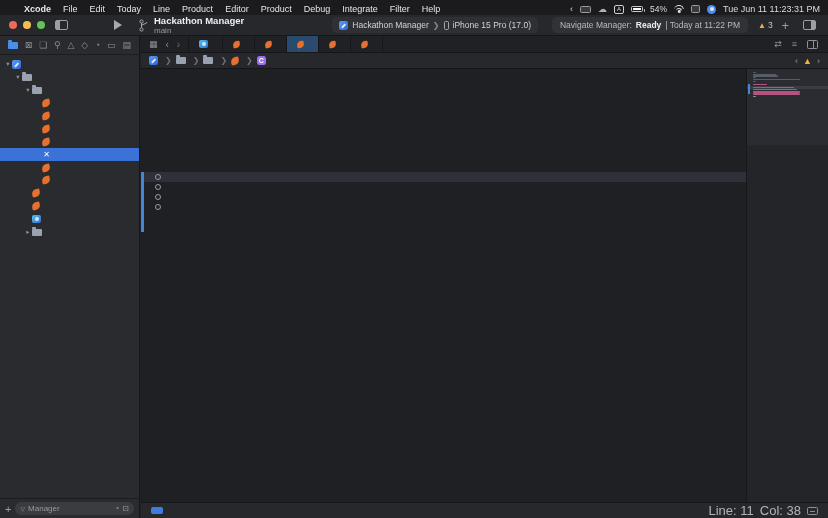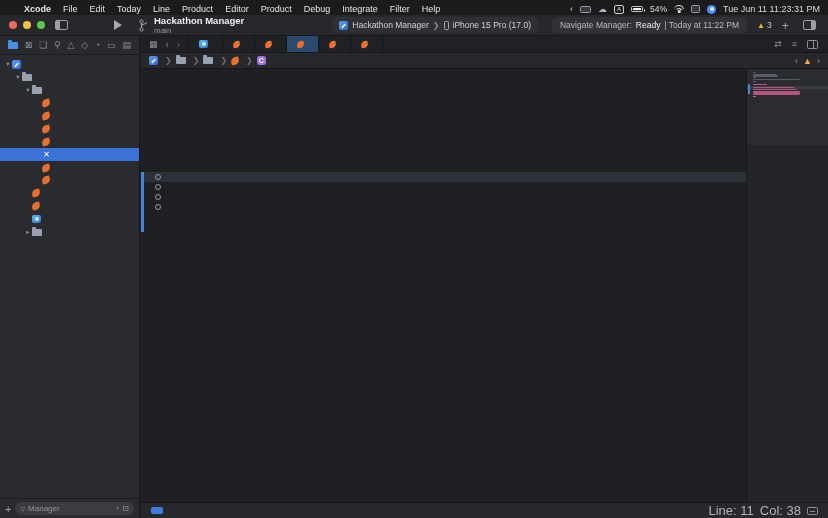--- a/index.html
+++ b/index.html
@@ -38,21 +38,21 @@
   .panel-ic i { position:absolute; top:0; bottom:0; width:4px; background:#9d9da2; }
   .panel-ic.left i { left:0; } .panel-ic.right i { right:0; }
   .play { width:0; height:0; border-left:8px solid #a8a8ad; border-top:5px solid transparent; border-bottom:5px solid transparent; margin:0 9px 0 46px; }
   .proj-block { display:flex; align-items:center; gap:5px; margin-left:8px; }
   .proj-text b { display:block; font-size:9.5px; color:#eeeeef; font-weight:bold; line-height:10px; }
   .proj-text span { display:block; font-size:8px; color:#97979c; line-height:9px; }
   .scheme { display:flex; align-items:center; gap:4px; background:#2f3033; border-radius:5px; height:16px; padding:0 7px; margin-left:88px; font-size:8.5px; color:#d3d3d6; }
   .chev { color:#87878c; font-size:8px; }
   .phone-ic { width:5px; height:9px; border:1px solid #a5a5aa; border-radius:1.5px; }
   .runstatus { display:flex; align-items:center; background:#313236; border-radius:5px; height:16px; padding:0 8px; margin-left:14px; font-size:8.5px; color:#b9b9be; gap:4px; }
-  .runstatus b { color:#eeeeef; font-weight:normal; }
+  .runstatus b { color:#eeeeef; font-weight:bold; }
   .warnbadge { display:flex; align-items:center; gap:2px; margin-left:10px; font-size:8.5px; color:#c9c9cd; }
   .tri { color:#f0b03c; font-size:8px; }
   .tb-right { margin-left:auto; display:flex; align-items:center; gap:14px; padding-right:12px; }
   .plus { color:#9d9da2; font-size:13px; font-weight:300; }
 
   
   .sidebar { position:absolute; left:0; top:36px; width:140px; bottom:0; background:#2a2b2f; border-right:1px solid #17181b; }
   .nav-strip { height:19px; display:flex; align-items:center; justify-content:space-between; padding:0 8px; border-bottom:1px solid #1c1d20; }
   .nav-ic { font-size:9px; color:#8f8f95; line-height:1; }
   .folder-ic { display:inline-block; width:10px; height:7px; background:#9aa2b2; border-radius:1px; position:relative; vertical-align:middle; }

